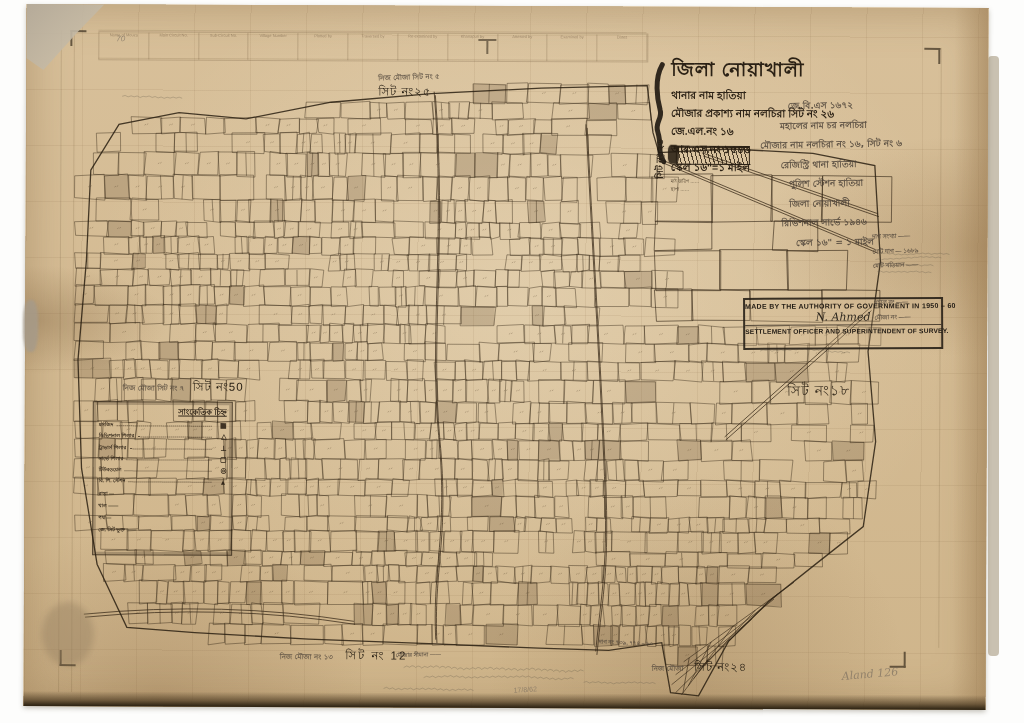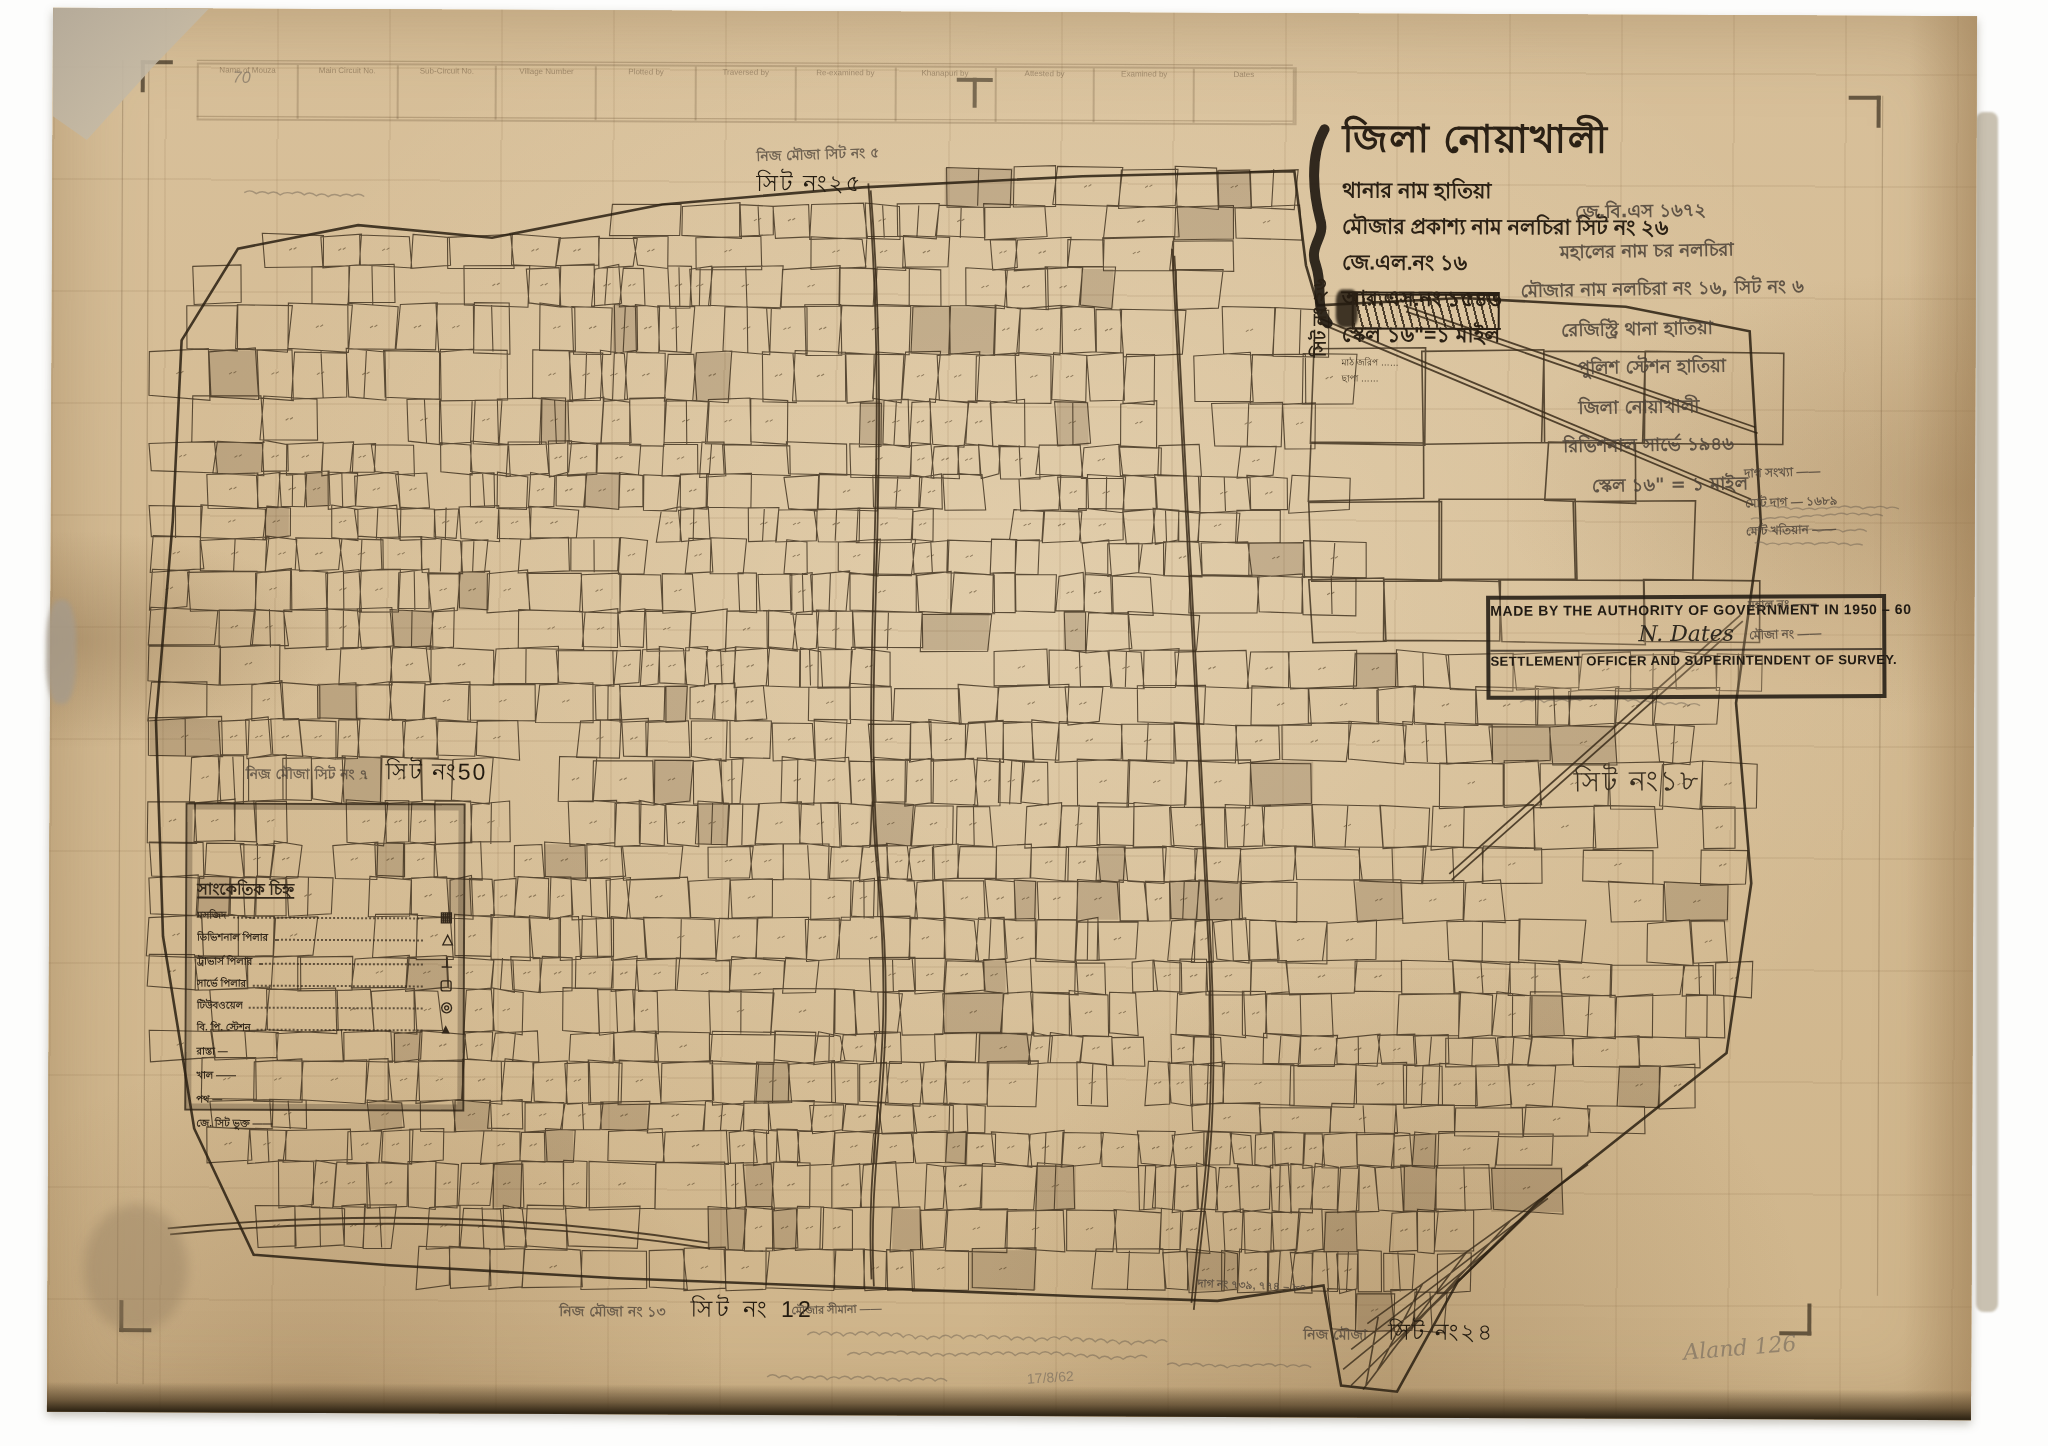--- a/index.html
+++ b/index.html
@@ -71,21 +71,21 @@
   .stamp-row2{font-size:6.6px;font-weight:bold;letter-spacing:.2px;text-align:center;
     border-top:1px solid rgba(28,22,15,.7);margin-top:1px;padding-top:2px;white-space:nowrap;}
   
   .side-notes{position:absolute;left:848px;top:222px;width:120px;transform:rotate(-2deg);}
   .side-notes .sn{font-size:6px;font-weight:bold;color:#4c4238;opacity:.8;margin-bottom:3.5px;
     white-space:nowrap;}
   
   .legend{position:absolute;left:68px;top:397px;width:128px;height:146px;
     border:1.5px solid rgba(42,31,18,.8);box-shadow:inset 0 0 0 2.5px rgba(42,31,18,.25);
     padding:3px 5px;color:#32271a;}
-  .legend-title{font-size:8px;font-weight:bold;text-align:left;text-decoration:underline;margin-top:33px;}
+  .legend-title{font-size:8px;font-weight:bold;text-align:right;text-decoration:underline;}
   .legend-row{display:flex;align-items:center;font-size:5px;font-weight:bold;margin-top:3.2px;}
   .legend-row .lab{white-space:nowrap;overflow:hidden;max-width:78px;}
   .legend-row .dots{flex:1;border-bottom:1px dotted rgba(50,39,26,.7);margin:0 3px;height:1px;}
   .legend-row .sym{font-size:7px;width:12px;text-align:right;}
   .legend-extra{font-size:5px;font-weight:bold;margin-top:4.5px;white-space:normal;line-height:1.5;}
   
   .sheet-label{position:absolute;white-space:nowrap;}
   .sheet-note{font-size:7px;font-weight:bold;color:#4c4238;opacity:.75;transform:rotate(-2deg);
     display:block;}
   .sheet-stamp{font-size:11.5px;font-weight:normal;color:#241c11;letter-spacing:1px;display:block;}
@@ -207,21 +207,21 @@
       <div class="hl">মৌজার নাম নলচিরা নং ১৬, সিট নং ৬</div>
       <div class="hl indent1">রেজিস্ট্রি থানা হাতিয়া</div>
       <div class="hl indent2">পুলিশ স্টেশন হাতিয়া</div>
       <div class="hl indent2">জিলা নোয়াখালী</div>
       <div class="hl indent1">রিভিশনাল সার্ভে ১৯৪৬</div>
       <div class="hl indent3">স্কেল ১৬" = ১ মাইল</div>
     </div>
 
     <div class="stamp-box">
       <div class="stamp-row1">MADE BY THE AUTHORITY OF GOVERNMENT IN 1950 – 60</div>
-      <div class="stamp-sig">N. Dates</div>
+      <div class="stamp-sig">N. Ahmed</div>
       <div class="stamp-row2">SETTLEMENT OFFICER AND SUPERINTENDENT OF SURVEY.</div>
     </div>
 
     <div class="side-notes">
       <div class="sn">দাগ সংখ্যা ——</div>
       <div class="sn">মোট দাগ — ১৬৮৯</div>
       <div class="sn">মোট খতিয়ান ——</div>
       <div class="sn" style="margin-top:26px">মহাল নং ——</div>
       <div class="sn">মৌজা নং ——</div>
     </div>

